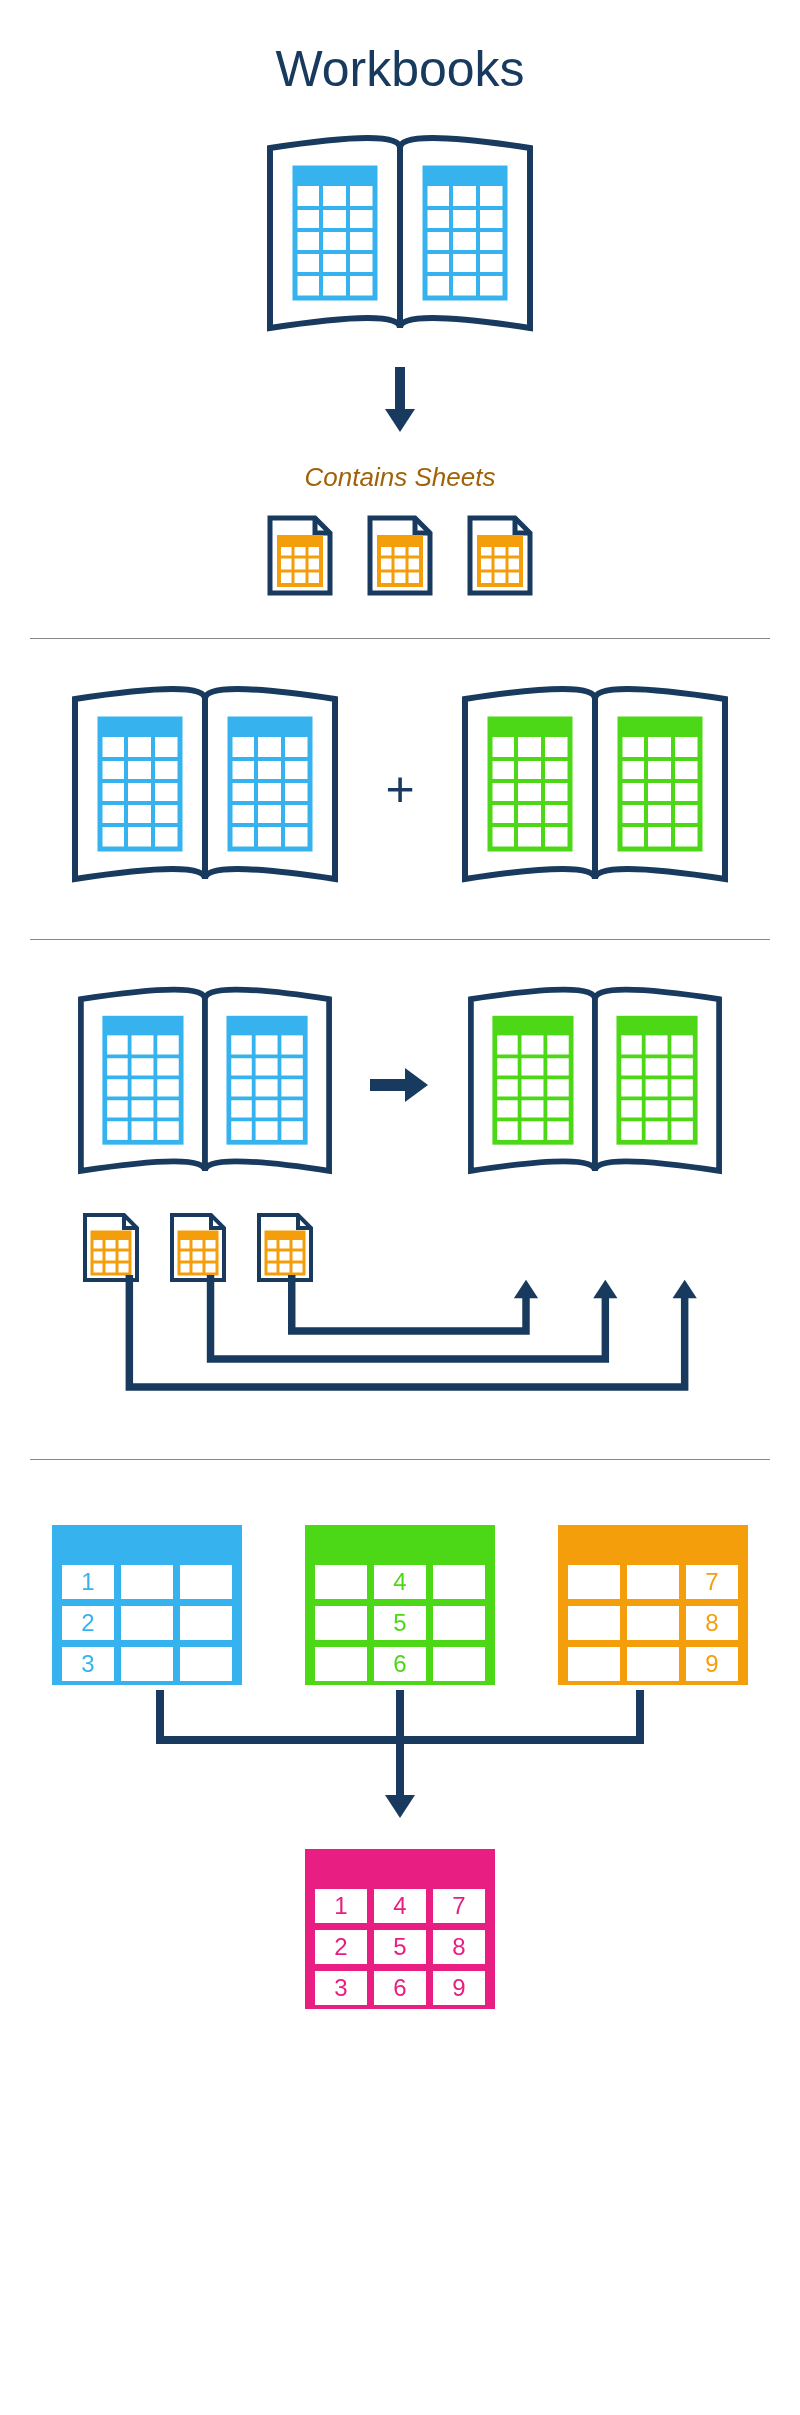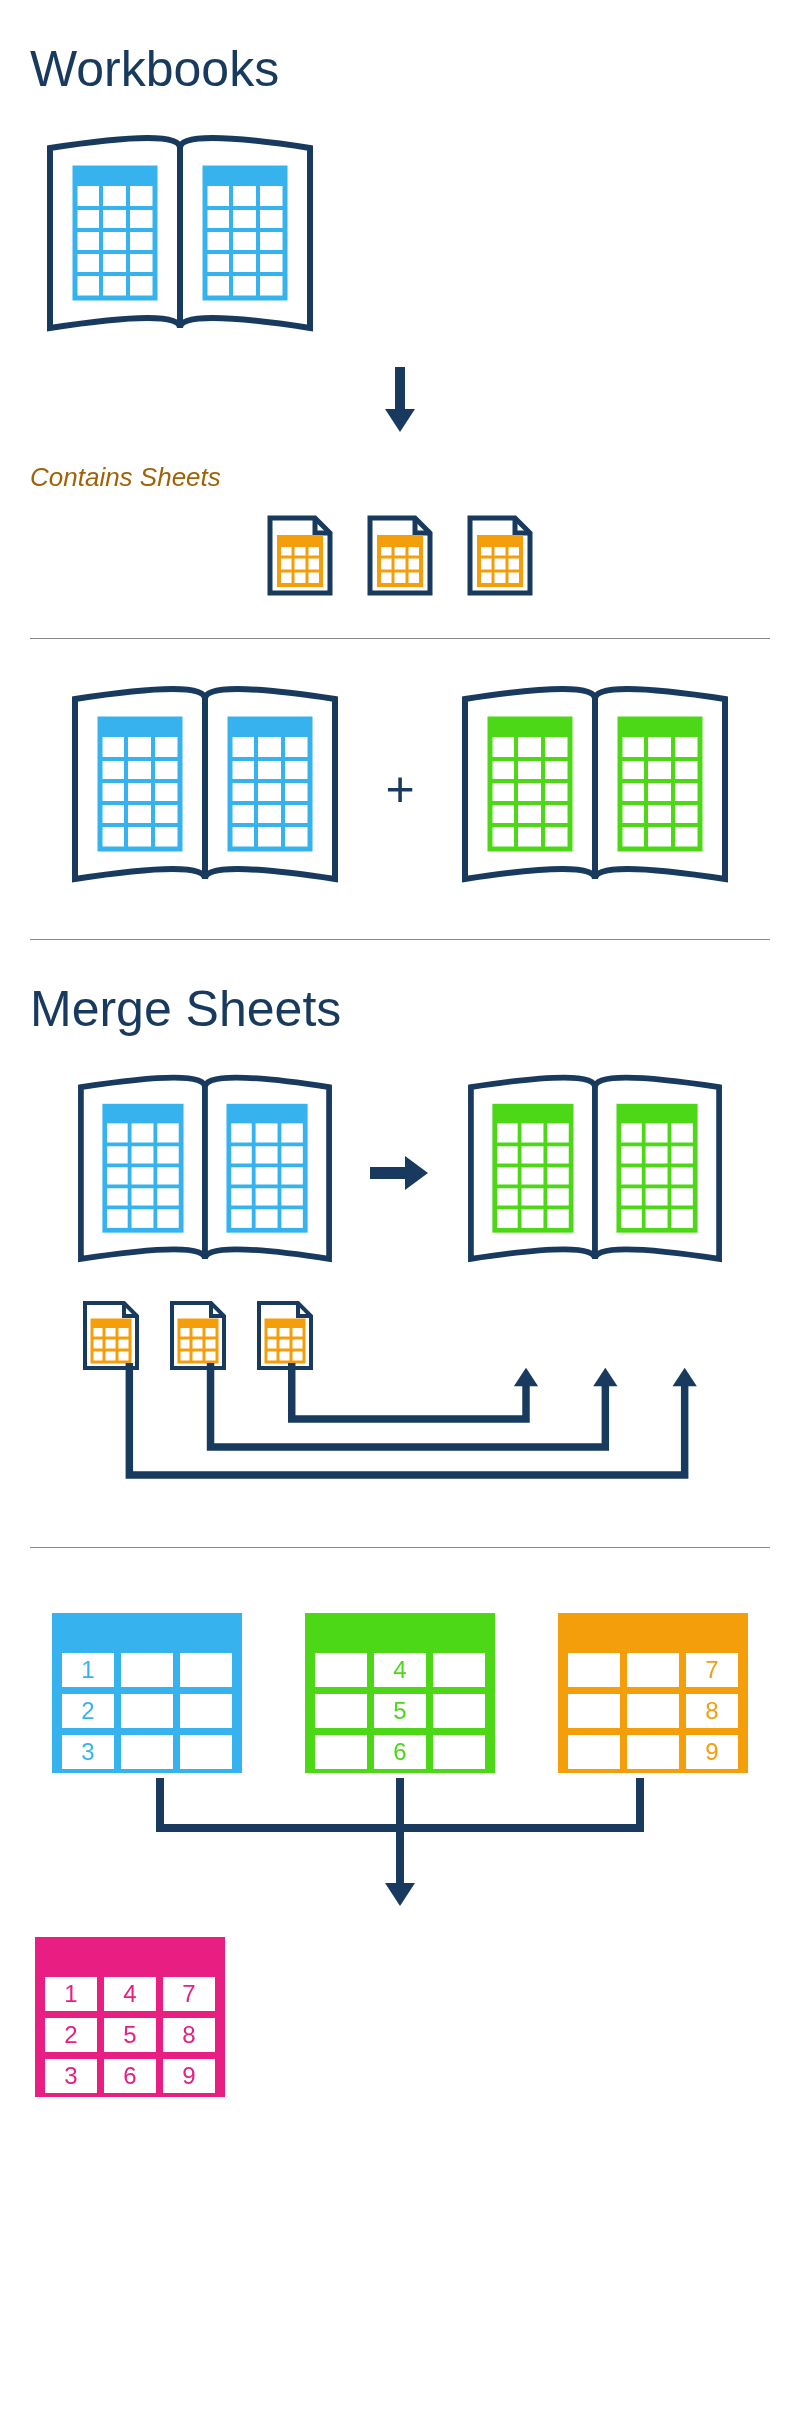--- a/index.html
+++ b/index.html
@@ -1,17 +1,17 @@
 <!DOCTYPE html>
 <html><head>
 <meta charset="utf-8">
 <style>
 *{box-sizing:border-box;margin:0;padding:0}
 body{font-family:'Segoe UI',Arial,sans-serif;background:#fff;width:800px;margin:0 auto;color:#173a5e}
-.section{padding:40px 30px;text-align:left}
+.section{padding:40px 30px;text-align:center}
 .divider{border:none;border-top:1px solid #888;margin:0 30px}
 h1{font-size:50px;font-weight:300;color:#173a5e;margin-bottom:30px}
 .subtitle{font-style:italic;font-size:26px;color:#173a5e;margin-bottom:30px}
 .contains-label{font-style:italic;font-size:26px;color:#a16207;margin:25px 0 20px}
 .workbook-row{display:flex;justify-content:center;align-items:center;gap:30px}
 .sheets-row{display:flex;justify-content:center;gap:30px}
 .plus{font-size:50px;color:#173a5e}
 .arrow-down{display:block;margin:15px auto 0}
 .tables-row{display:flex;justify-content:space-around;gap:20px;margin-top:20px}
 .result-table{margin:10px auto 0}
@@ -129,21 +129,20 @@
         <line x1="175" y1="146" x2="255" y2="146" stroke="#4dd817" stroke-width="4"></line>
         <line x1="201" y1="40" x2="201" y2="170" stroke="#4dd817" stroke-width="4"></line>
         <line x1="228" y1="40" x2="228" y2="170" stroke="#4dd817" stroke-width="4"></line>
     </svg>
   </div>
 </div>
 
 <hr class="divider">
 
 <div class="section">
-  <h1>Merge Sheets</h1>
   <div class="merge-sheets-books">
     <svg width="290" height="210" viewBox="0 0 300 220">
       <path d="M20 20 Q150 0 150 20 L150 200 Q150 180 20 200 Z" fill="#fff" stroke="#173a5e" stroke-width="6"></path>
       <path d="M280 20 Q150 0 150 20 L150 200 Q150 180 280 200 Z" fill="#fff" stroke="#173a5e" stroke-width="6"></path>
       <rect x="45" y="40" width="80" height="130" fill="none" stroke="#36b3ee" stroke-width="5"></rect>
         <rect x="45" y="40" width="80" height="18" fill="#36b3ee"></rect>
         <line x1="45" y1="80" x2="125" y2="80" stroke="#36b3ee" stroke-width="4"></line>
         <line x1="45" y1="102" x2="125" y2="102" stroke="#36b3ee" stroke-width="4"></line>
         <line x1="45" y1="124" x2="125" y2="124" stroke="#36b3ee" stroke-width="4"></line>
         <line x1="45" y1="146" x2="125" y2="146" stroke="#36b3ee" stroke-width="4"></line>

